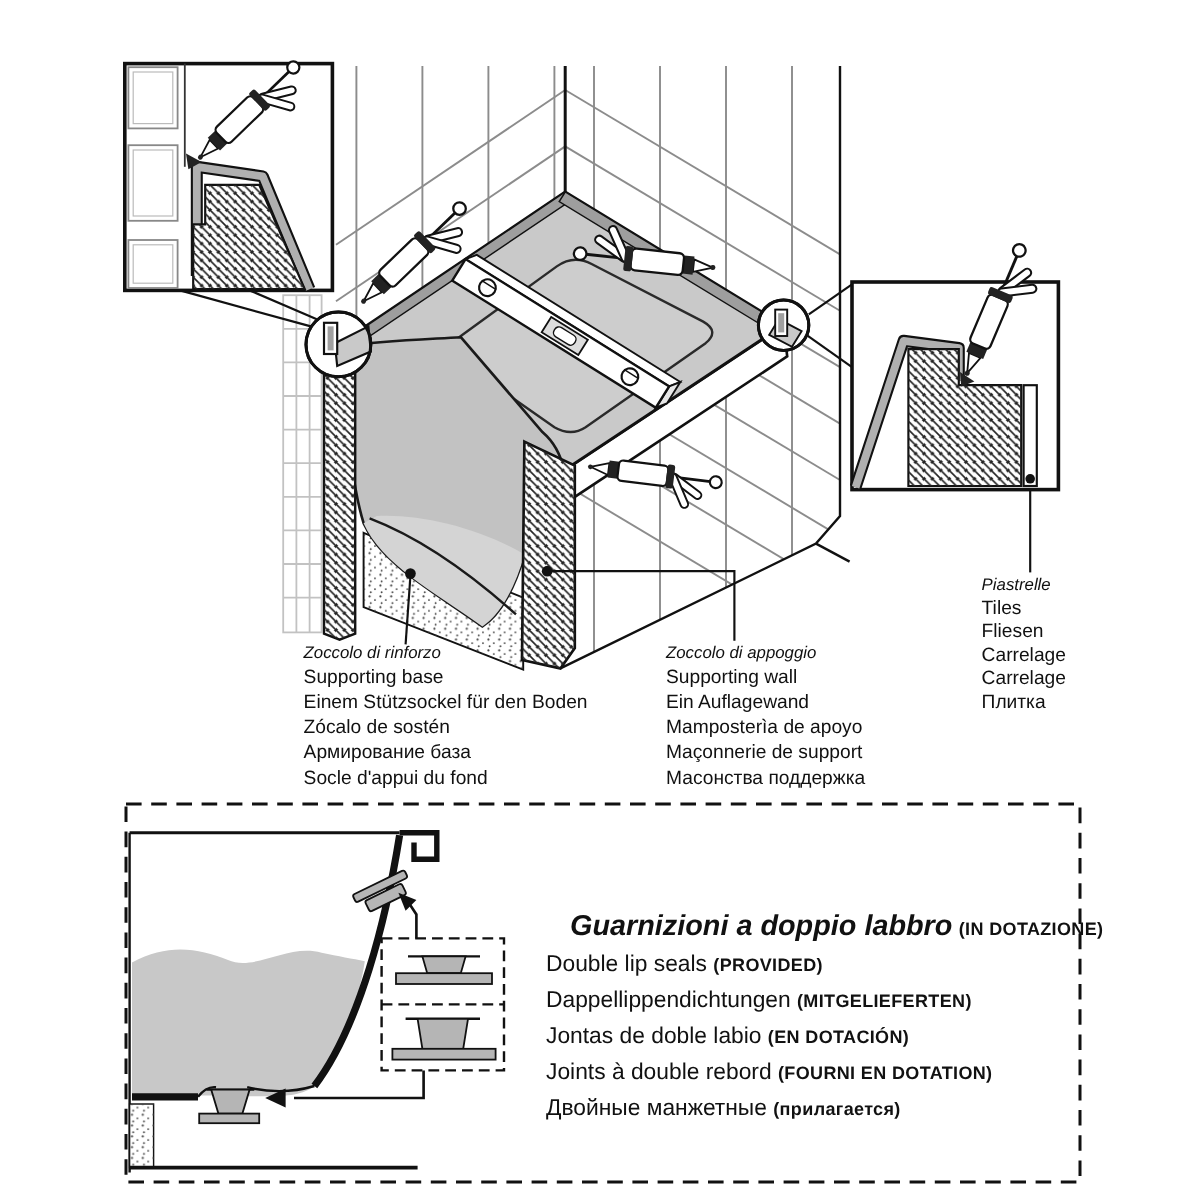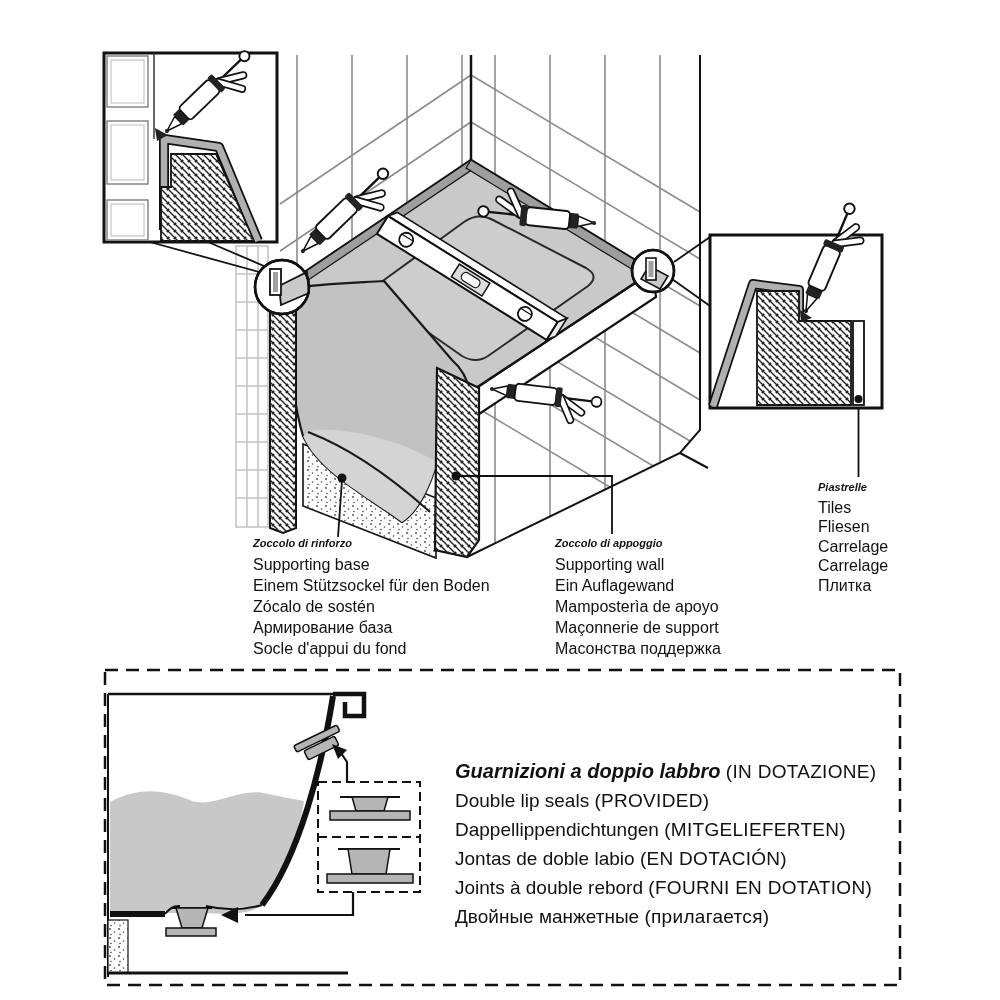--- a/index.html
+++ b/index.html
@@ -1,25 +1,25 @@
 <!DOCTYPE html>
 <html><head>
 <meta charset="utf-8">
 <style>
   html,body{margin:0;padding:0;background:#fff;}
   .stage{position:relative;width:1000px;height:1000px;background:#fff;
          font-family:"Liberation Sans",sans-serif;color:#111;overflow:hidden;}
   .stage svg{position:absolute;left:0;top:0;}
   .label-block{position:absolute;font-size:16px;line-height:21px;white-space:nowrap;}
-  .label-block .lbl-title{font-weight:bold;font-style:italic;font-size:11px;}
+  .label-block .lbl-title{font-weight:normal;font-style:italic;font-size:14px;}
   .label-block.tight{line-height:19.5px;}
   .seal-text{position:absolute;left:455px;top:757px;white-space:nowrap;}
   .seal-line{font-size:19px;line-height:29px;}
-  .seal-main.emph{font-weight:bold;font-style:italic;font-size:20px;}
-  .seal-paren{font-size:19px;letter-spacing:.3px;}
+  .seal-main.emph{font-weight:bold;font-style:italic;font-size:24px;margin-left:20px;}
+  .seal-paren{font-size:15px;letter-spacing:.3px;font-weight:bold;}
 </style>
 </head>
 <body>
 
 <div class="stage">
 
 <svg width="1000" height="1000" viewBox="0 0 1000 1000">
   <defs>
     <pattern id="hatch" width="7" height="7" patternUnits="userSpaceOnUse">
       <path d="M-1,-1 L8,8 M-2,4 L3,9 M4,-2 L9,3" stroke="#222" stroke-width="1.4" fill="none"></path>

